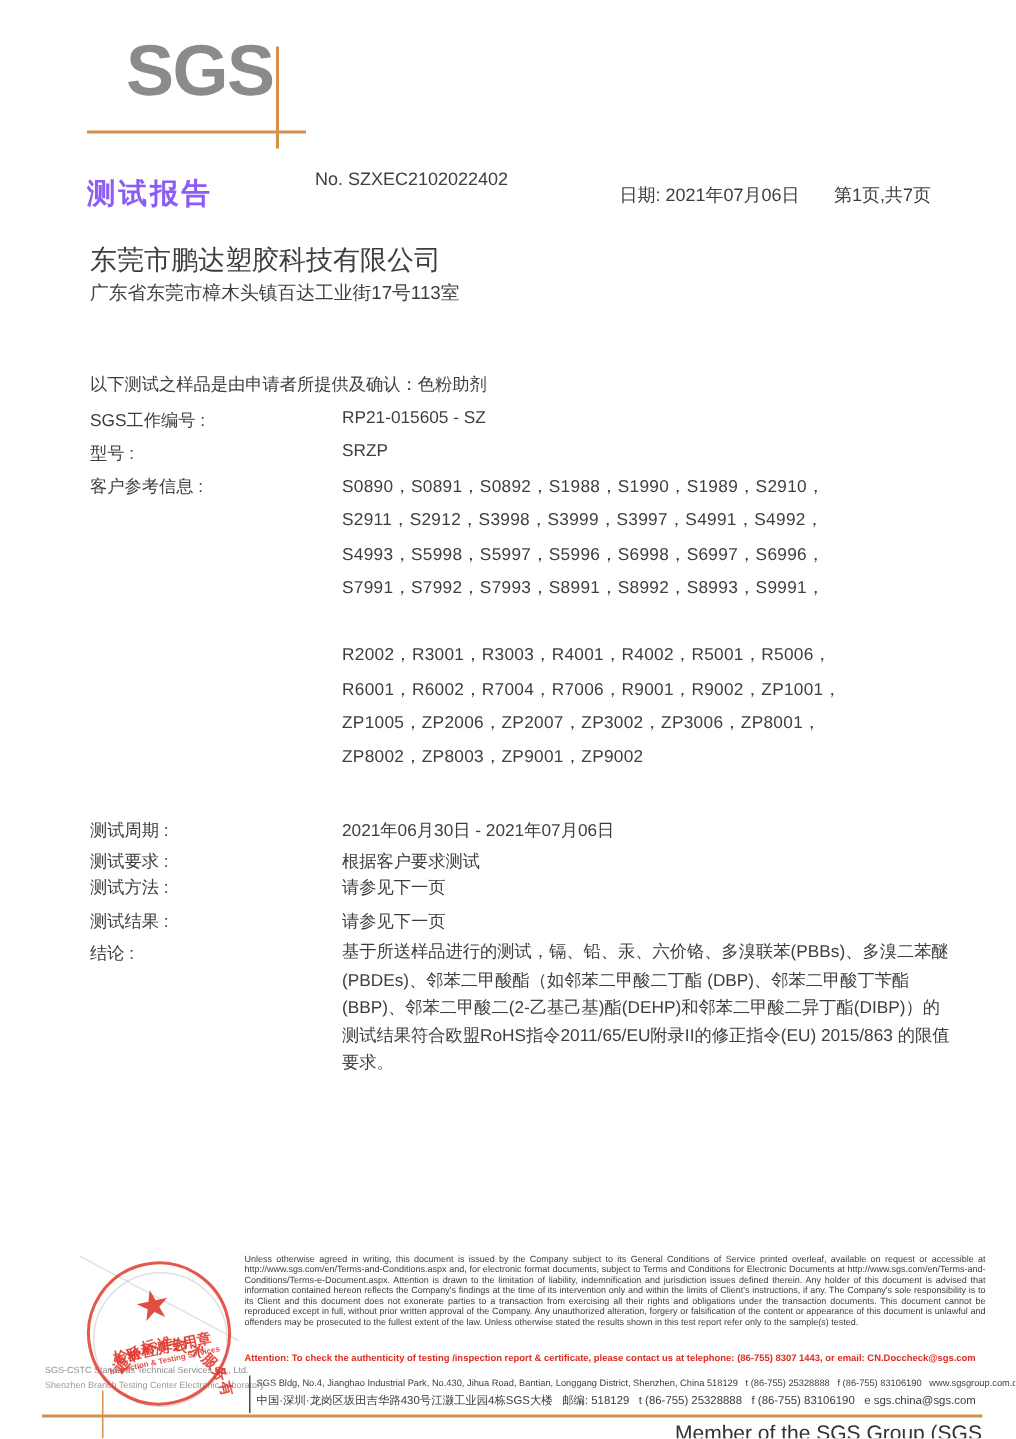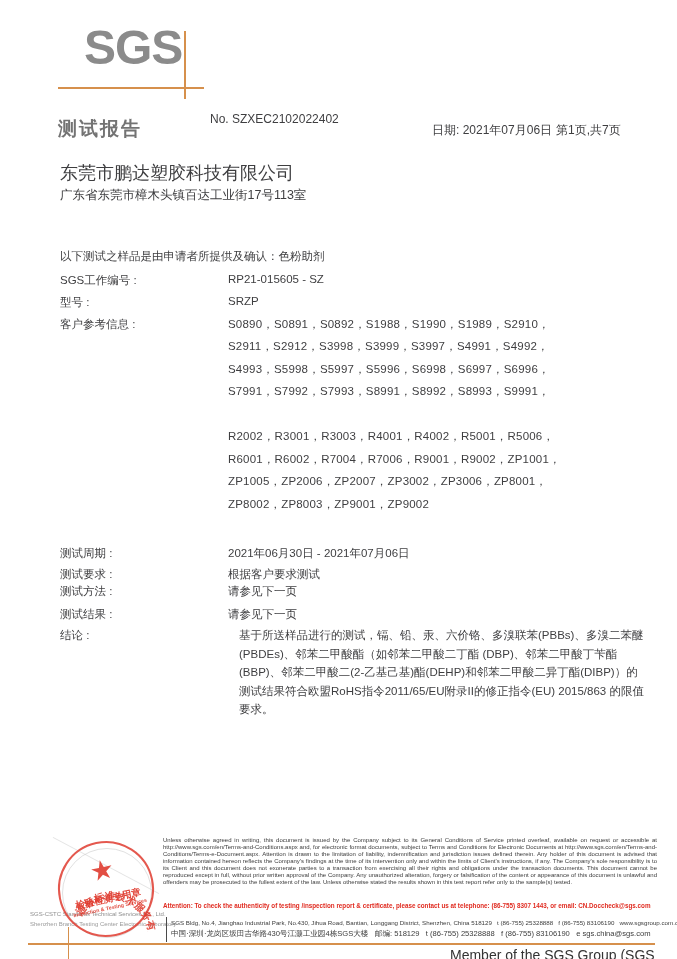--- a/index.html
+++ b/index.html
@@ -7,36 +7,36 @@
         font-family:"Liberation Sans","DejaVu Sans",sans-serif;color:#3e3e40;}
 
   
   .logo-text{position:absolute;left:84px;top:24px;font-size:48px;line-height:1;
              font-weight:bold;color:#8b8b8b;letter-spacing:-1px;}
   .logo-hline{position:absolute;left:58px;top:87px;width:146px;height:2px;background:#d6904c;}
   .logo-vline{position:absolute;left:184px;top:31px;width:2px;height:68px;background:#d6904c;}
 
   
   .title{position:absolute;left:58px;top:116px;font-size:19px;font-weight:bold;
-         letter-spacing:2px;color:#737373;}
+         letter-spacing:2px;color:#8b5cf6;}
   .report-no{position:absolute;left:210px;top:112px;font-size:12px;}
-  .report-date{position:absolute;left:432px;top:122px;font-size:12px;}
+  .report-date{position:absolute;left:413px;top:122px;font-size:12px;}
   .page-info{position:absolute;left:556px;top:122px;font-size:12px;}
 
   .applicant-name{position:absolute;left:60px;top:161px;font-size:18px;}
   .applicant-address{position:absolute;left:60px;top:187px;font-size:12.5px;}
 
   
   .intro{position:absolute;left:60px;top:249px;font-size:11.5px;}
   .row{position:absolute;left:60px;width:590px;font-size:11.5px;}
   .lbl{display:inline-block;width:168px;vertical-align:top;}
   .val{display:inline-block;vertical-align:top;}
   .refline{position:absolute;left:228px;font-size:11.5px;letter-spacing:0.2px;}
   .conclusion-val{position:absolute;left:228px;top:626px;width:406px;font-size:11.5px;
-                  line-height:18.5px;text-align:left;margin-left:11px;}
+                  line-height:18.5px;text-align:left;}
 
   
   .legal{position:absolute;left:163px;top:837px;width:494px;font-size:6px;
          line-height:7px;color:#3c3c3c;text-align:justify;}
   .attention{position:absolute;left:163px;top:902px;width:494px;font-size:6.3px;
              line-height:7px;font-weight:bold;color:#e02b20;}
   .addr-divider{position:absolute;left:166px;top:917px;width:1px;height:25px;background:#4a4a4a;}
   .addr-en{position:absolute;left:171px;top:919px;font-size:6.2px;color:#3c3c3c;white-space:pre;}
   .addr-cn{position:absolute;left:171px;top:929px;font-size:7.6px;color:#3c3c3c;white-space:pre;}
   .footer-hline{position:absolute;left:28px;top:943px;width:627px;height:1.5px;background:#d6904c;}

